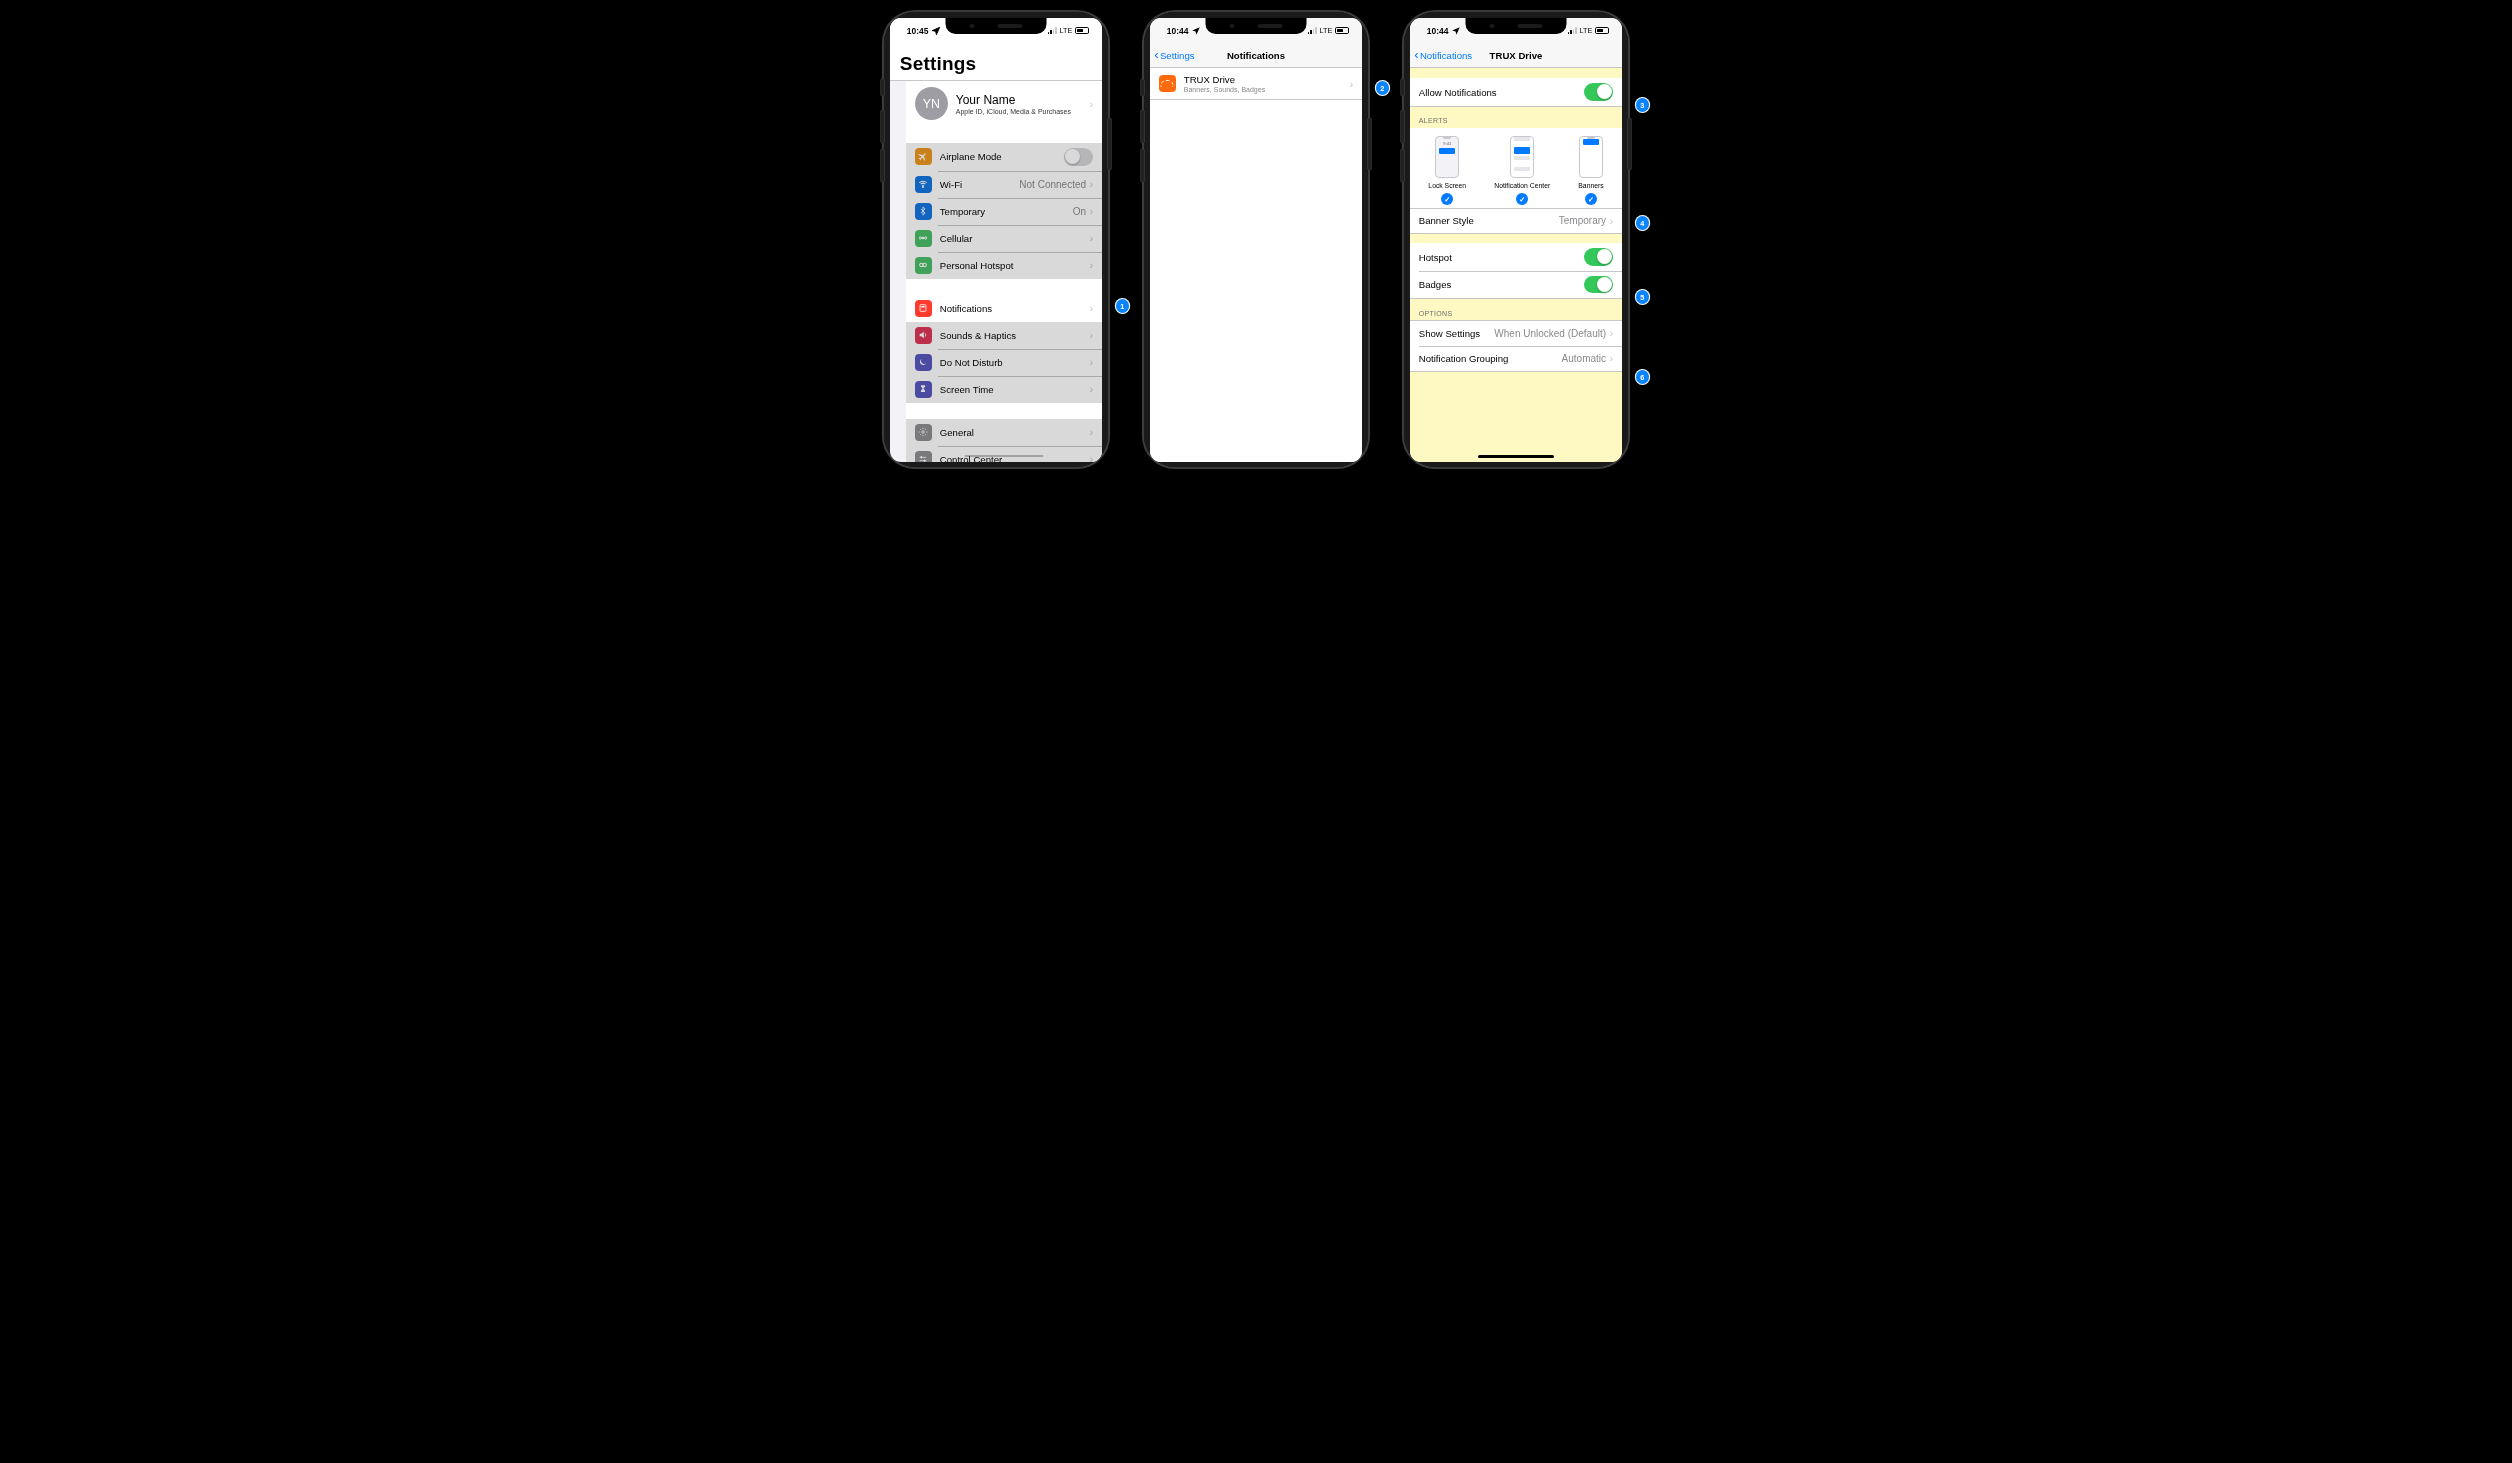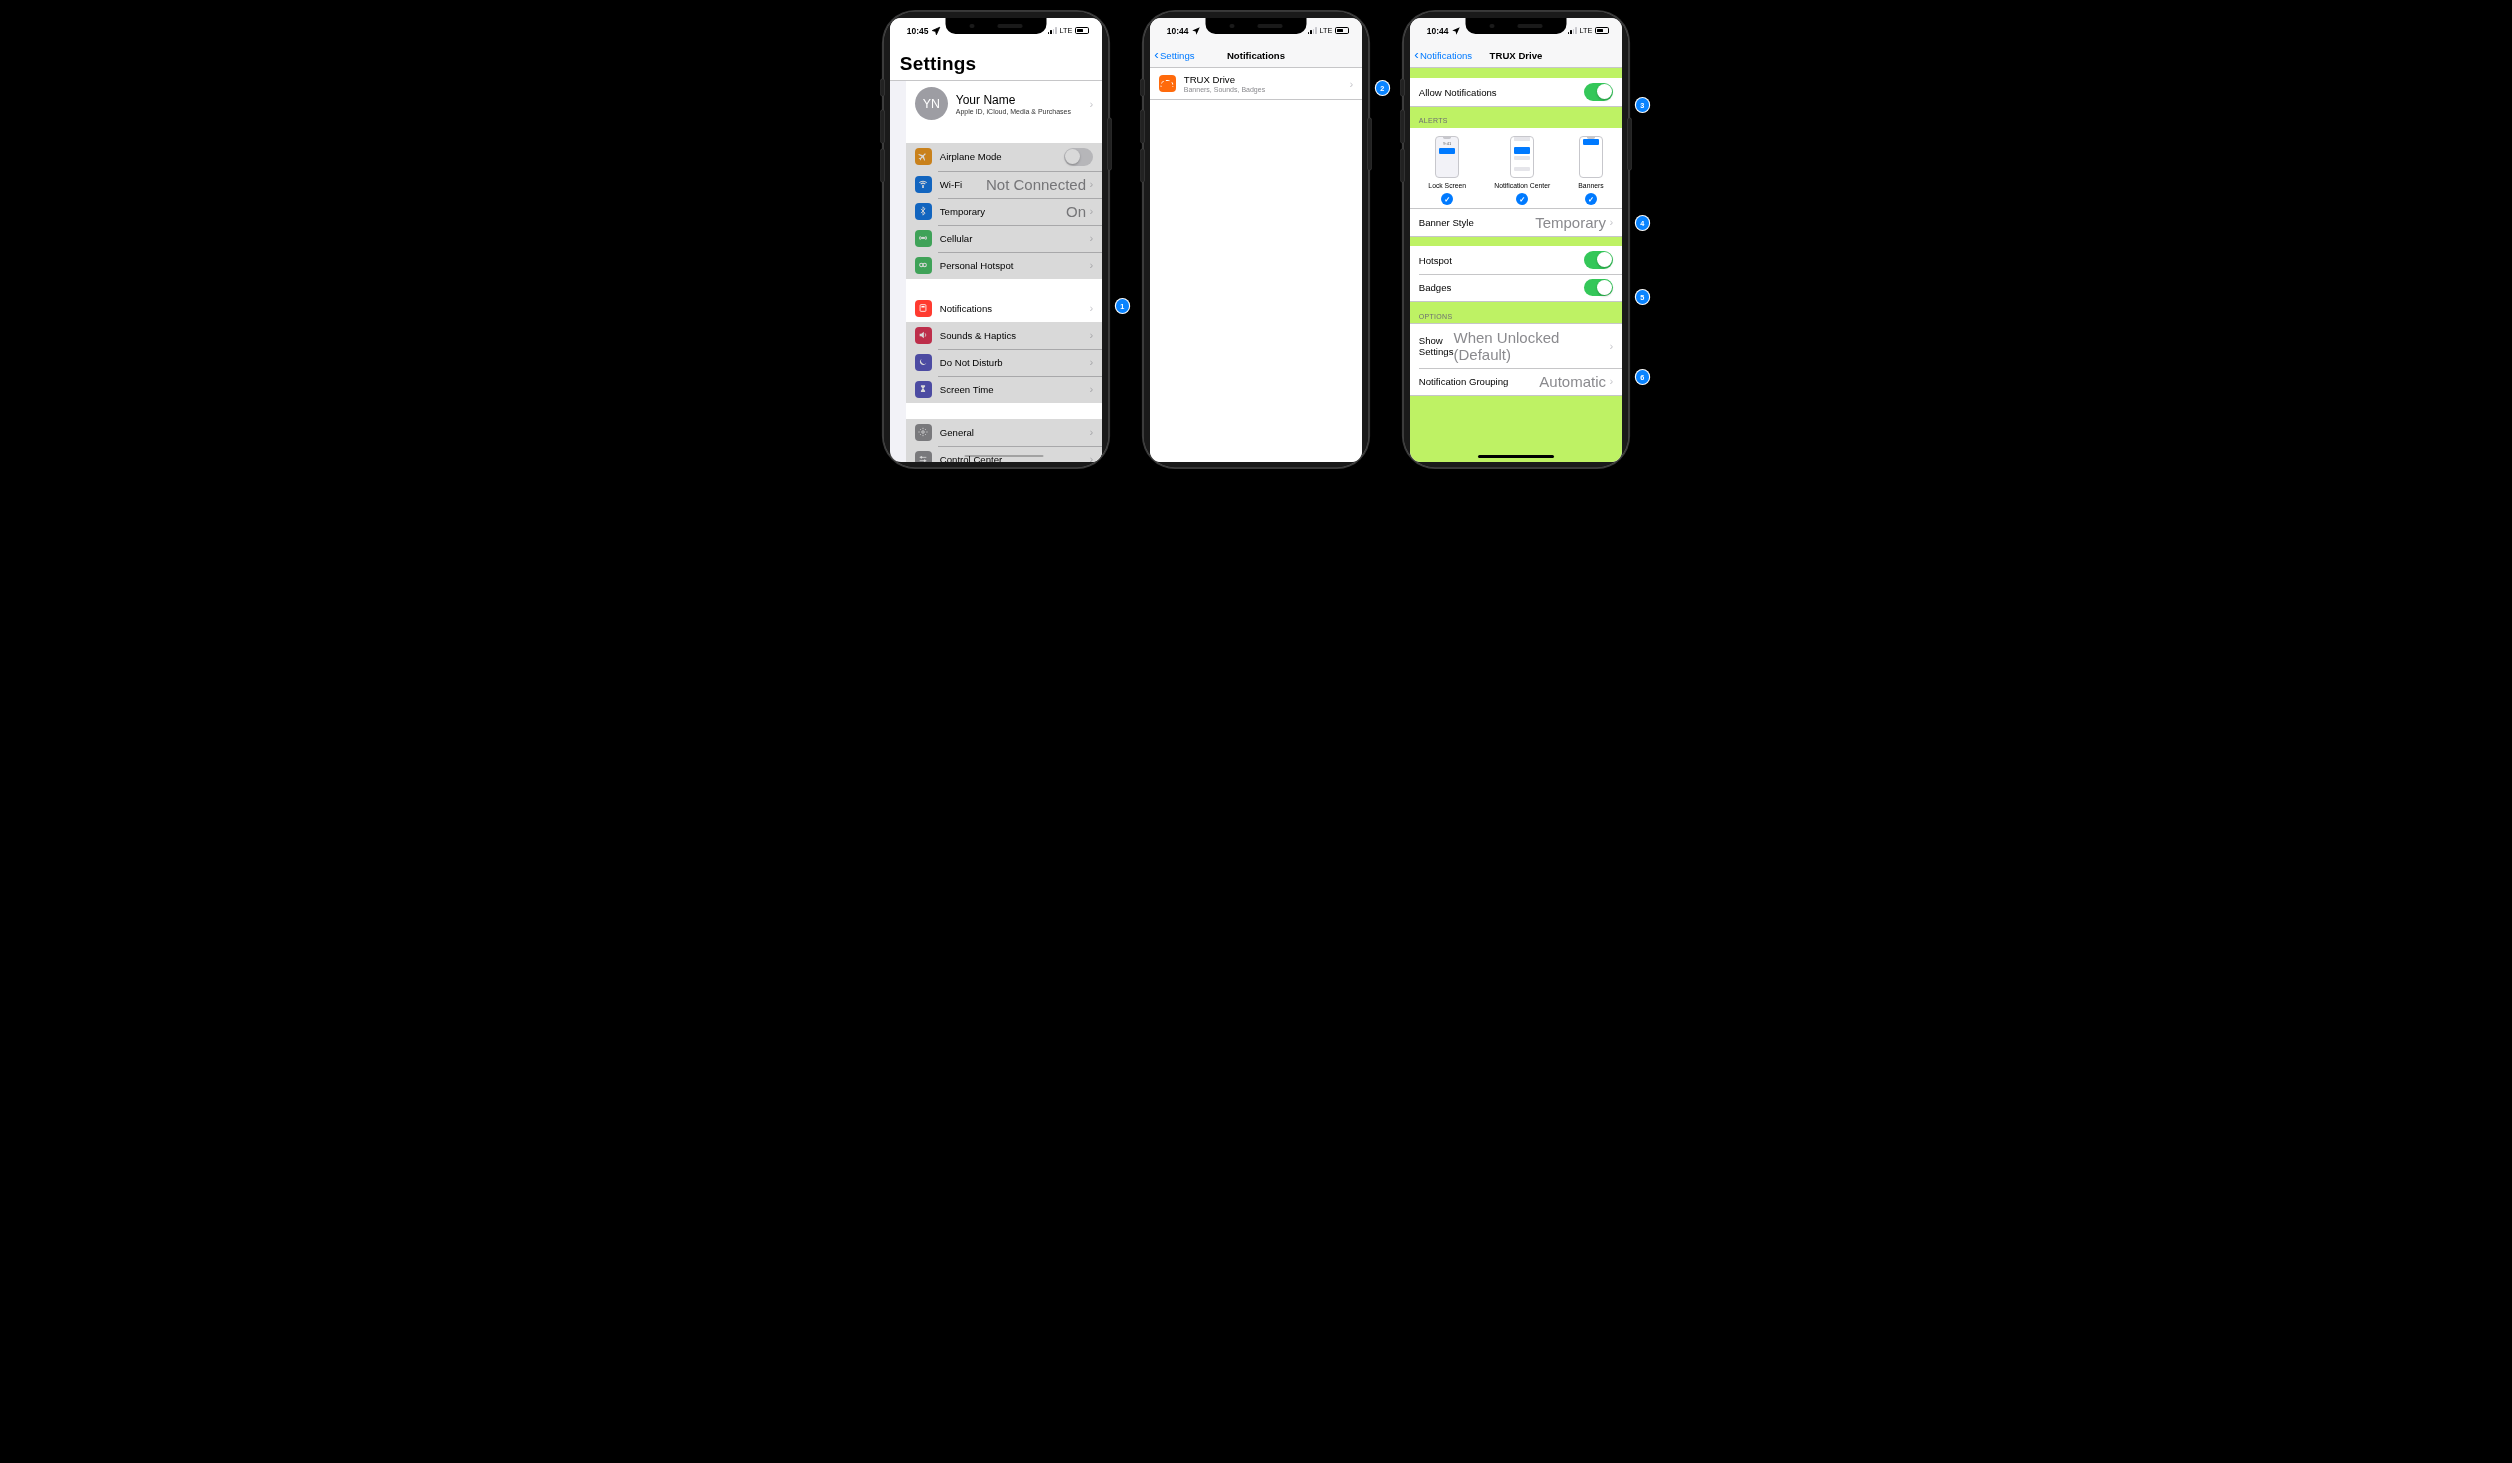--- a/index.html
+++ b/index.html
@@ -76,21 +76,21 @@
     position:relative;
     padding: 0 5.6px;
   }
   .nav-back { position:absolute; left:4.5px; display:flex; align-items:center; color:#007aff; font-size:9.6px; gap:1.1px;}
   .nav-back .chev { font-size:13.5px; line-height:1; font-weight:300;}
   .nav-title { font-weight:600; font-size:9.6px; }
 
   .large-title-area { padding: 10px 10px 4.5px; background:#fff; border-bottom: 0.3px solid #c6c6c8;}
   .large-title { font-size:19px; font-weight:700; letter-spacing:0.2px; }
 
-  .content { flex:1; overflow:hidden; background:#bef264; position:relative;}
+  .content { flex:1; overflow:hidden; background:#fef9c3; position:relative;}
   .list-group { background:#fff; }
   .dim { filter: brightness(0.85) saturate(0.8); }
   .phone1 .content { background:#fff;margin-left:16px; }
   .row {
     display:flex; align-items:center;
     padding: 5px 9px 5px 9px;
     min-height:25px;
     background:#fff;
     position:relative;
   }
@@ -98,21 +98,21 @@
     content:""; position:absolute; top:0; left:32px; right:0; height:0.3px; background:#c6c6c8;
   }
   .row.no-inset + .row::before, .row:first-child::before { left:9px; }
   .sep-full { height:0.3px; background:#c6c6c8; }
   .row .icon-box {
     width:17px; height:17px; border-radius:4px; margin-right:8px;
     display:flex; align-items:center; justify-content:center; color:#fff; flex:0 0 auto;
     font-size:9px;
   }
   .row .label { flex:1; font-size:9.6px; color:#000; }
-  .row .value { color:#8a8a8e; font-size:15px; margin-right:3.4px;}
+  .row .value { color:#8a8a8e; font-size:10px; margin-right:3.4px;}
   .row .chev-right { color:#c7c7cc; font-size:11.3px; font-weight:300;}
   .group-spacer { height:16px; }
   .group-spacer-sm { height:10px; }
 
   .profile-row { padding:6.8px 9px; }
   .avatar {
     width:33px; height:33px; border-radius:50%; background:#9d9da3;
     display:flex; align-items:center; justify-content:center; color:#fff;
     font-size:12.4px; font-weight:500; margin-right:8px; flex:0 0 auto;
   }

